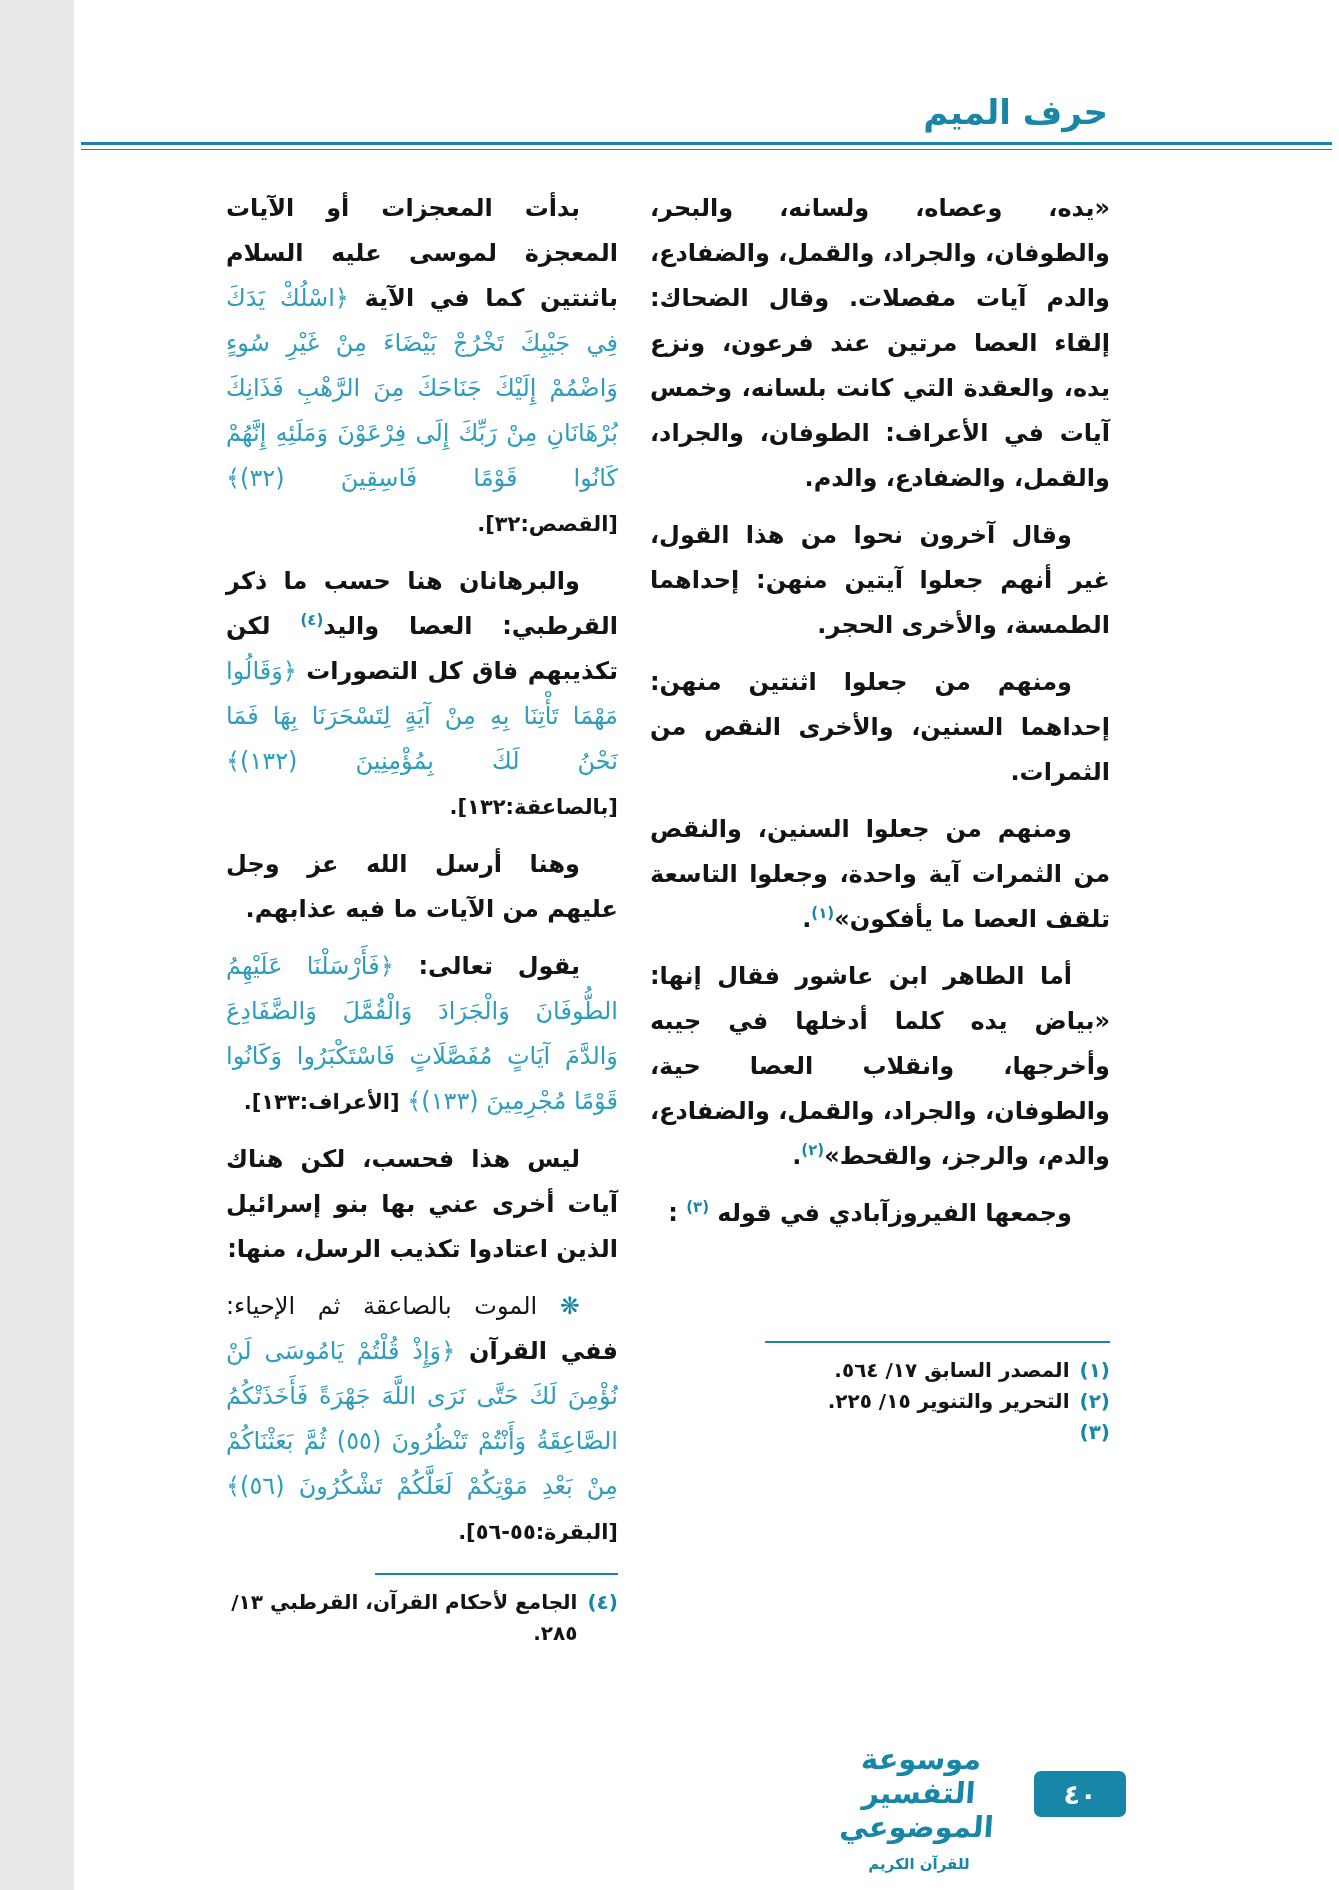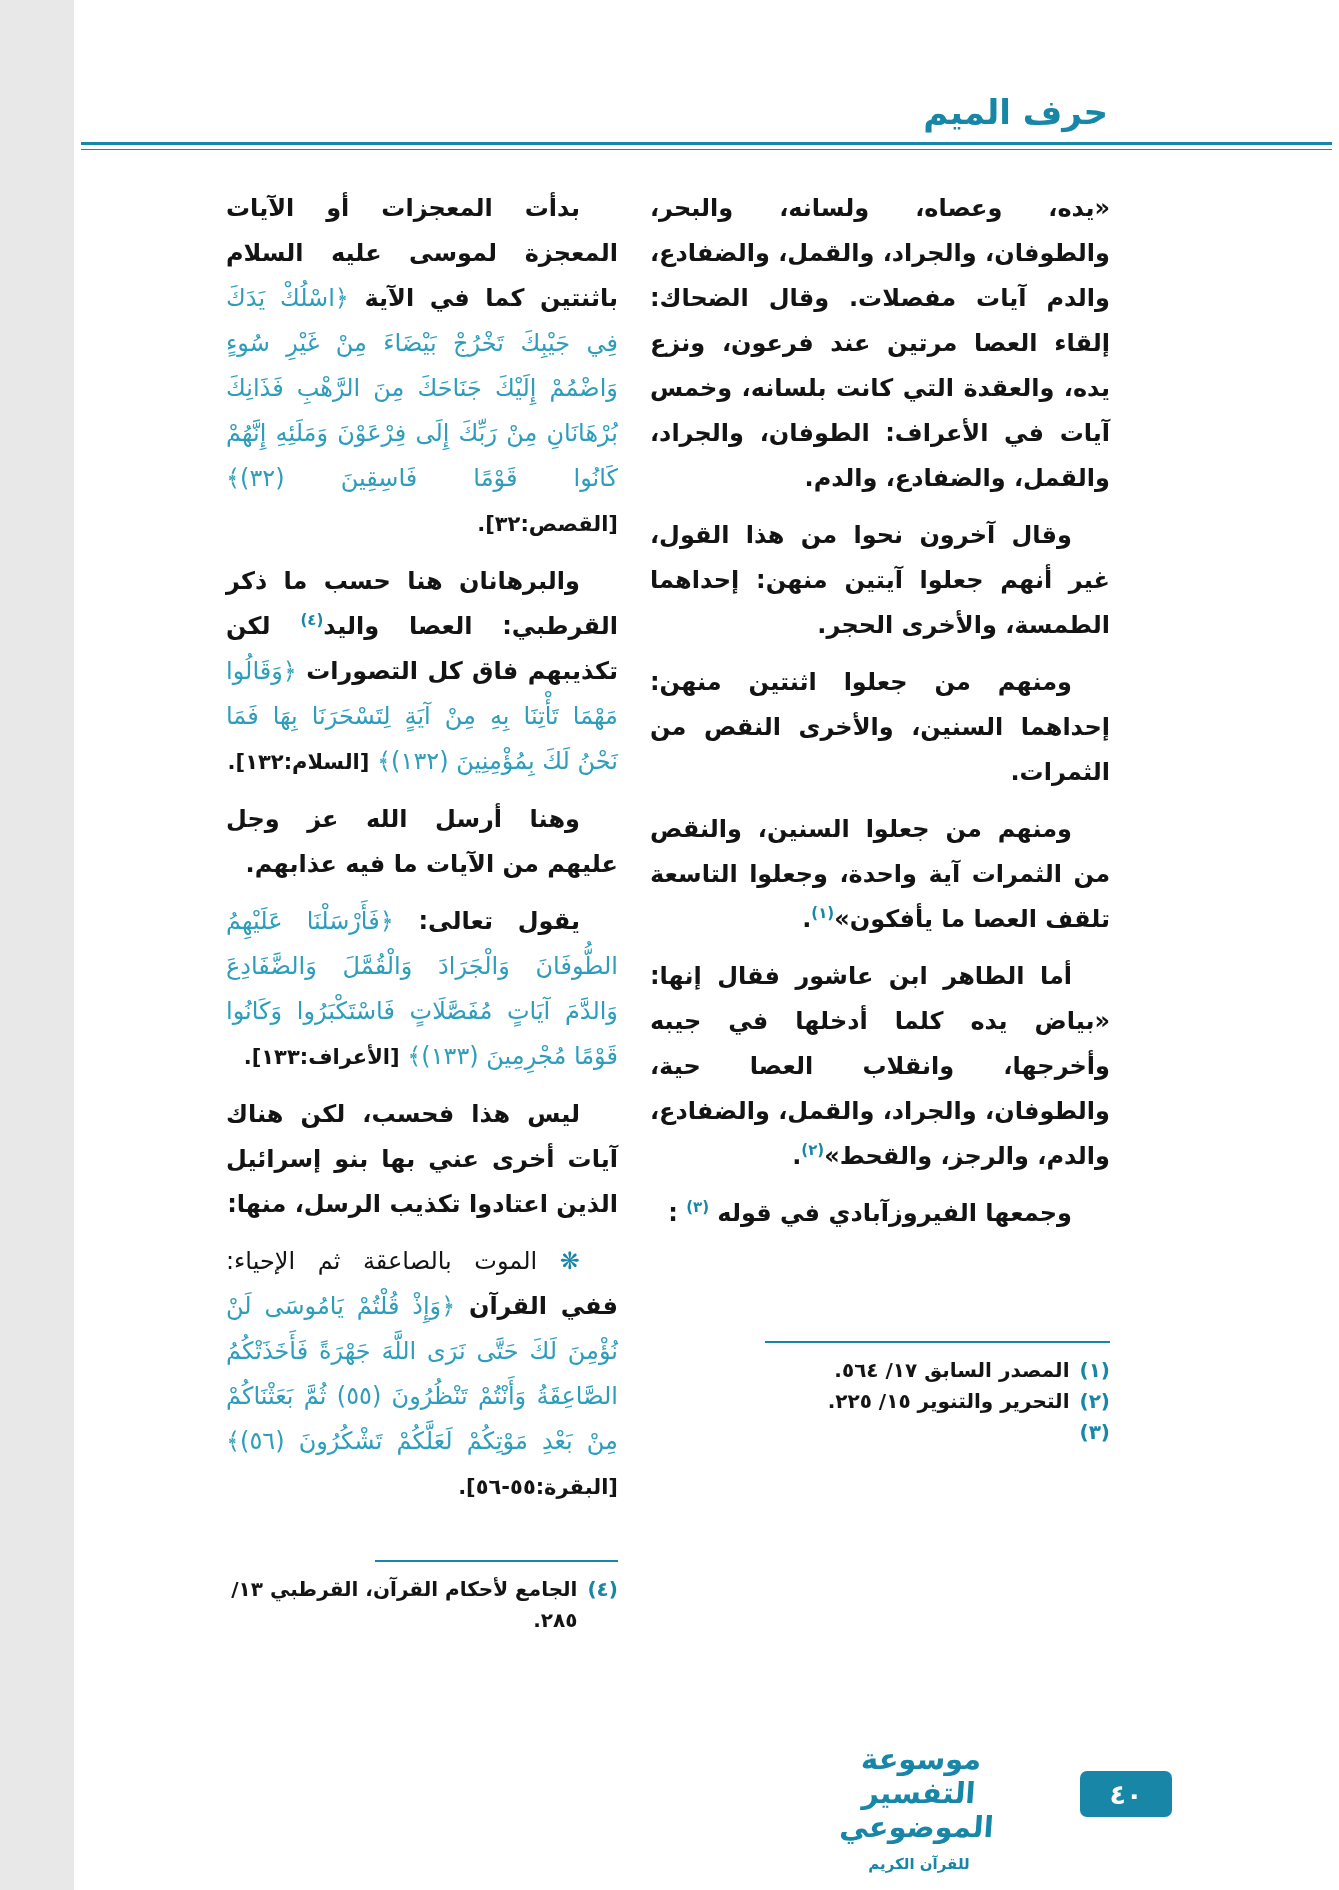--- a/index.html
+++ b/index.html
@@ -39,21 +39,20 @@
   
   .columns{
     display:flex;
     gap:32px;
     padding:36px 229px 0 152px;
   }
   .column{
     display:flex;
     flex-direction:column;
     height:1262px;
-    gap:32px;
   }
   .col-right{width:500px;}
   .col-left{width:426px;}
   .paragraphs{width:100%;}
   .para{
     font-size:24px;
     line-height:45px;
     font-weight:bold;
     text-align:justify;
     margin-bottom:12px;
@@ -124,21 +123,21 @@
     font-weight:bold;
     transform:skewX(-4deg);
   }
   .logo-sub{
     font-size:15px;
     margin-top:11px;
     font-weight:bold;
   }
   .page-number{
     position:absolute;
-    left:1006px;top:1771px;
+    left:960px;top:1771px;
     width:92px;height:46px;
     background:var(--accent);
     color:#ffffff;
     display:flex;align-items:center;justify-content:center;
     font-size:27px;
     font-weight:bold;
     border-radius:7px;
   }
 </style>
 </head>
@@ -176,21 +175,21 @@
             <div class="footnote">
               <span class="fn-num">(٣)</span>
             </div>
           </div>
       </div>
     </section>
 
     <section class="column col-left">
       <div class="paragraphs">
           <p class="para indent"><span class="seg-text">بدأت المعجزات أو الآيات المعجزة لموسى عليه السلام باثنتين كما في الآية </span><span class="seg-quran">﴿اسْلُكْ يَدَكَ فِي جَيْبِكَ تَخْرُجْ بَيْضَاءَ مِنْ غَيْرِ سُوءٍ وَاضْمُمْ إِلَيْكَ جَنَاحَكَ مِنَ الرَّهْبِ فَذَانِكَ بُرْهَانَانِ مِنْ رَبِّكَ إِلَى فِرْعَوْنَ وَمَلَئِهِ إِنَّهُمْ كَانُوا قَوْمًا فَاسِقِينَ (٣٢)﴾ </span><span class="seg-ref">[القصص:٣٢].</span></p>
-          <p class="para indent"><span class="seg-text">والبرهانان هنا حسب ما ذكر القرطبي: العصا واليد</span><span class="seg-marker">(٤)</span><span class="seg-text"> لكن تكذيبهم فاق كل التصورات </span><span class="seg-quran">﴿وَقَالُوا مَهْمَا تَأْتِنَا بِهِ مِنْ آيَةٍ لِتَسْحَرَنَا بِهَا فَمَا نَحْنُ لَكَ بِمُؤْمِنِينَ (١٣٢)﴾ </span><span class="seg-ref">[السلام:١٣٢].</span></p>
+          <p class="para indent"><span class="seg-text">والبرهانان هنا حسب ما ذكر القرطبي: العصا واليد</span><span class="seg-marker">(٤)</span><span class="seg-text"> لكن تكذيبهم فاق كل التصورات </span><span class="seg-quran">﴿وَقَالُوا مَهْمَا تَأْتِنَا بِهِ مِنْ آيَةٍ لِتَسْحَرَنَا بِهَا فَمَا نَحْنُ لَكَ بِمُؤْمِنِينَ (١٣٢)﴾ </span><span class="seg-ref">[بالصاعقة:١٣٢].</span></p>
           <p class="para indent"><span class="seg-text">وهنا أرسل الله عز وجل عليهم من الآيات ما فيه عذابهم.</span></p>
           <p class="para indent"><span class="seg-text">يقول تعالى: </span><span class="seg-quran">﴿فَأَرْسَلْنَا عَلَيْهِمُ الطُّوفَانَ وَالْجَرَادَ وَالْقُمَّلَ وَالضَّفَادِعَ وَالدَّمَ آيَاتٍ مُفَصَّلَاتٍ فَاسْتَكْبَرُوا وَكَانُوا قَوْمًا مُجْرِمِينَ (١٣٣)﴾ </span><span class="seg-ref">[الأعراف:١٣٣].</span></p>
           <p class="para indent"><span class="seg-text">ليس هذا فحسب، لكن هناك آيات أخرى عني بها بنو إسرائيل الذين اعتادوا تكذيب الرسل، منها:</span></p>
           <p class="para indent"><span class="seg-bullet">❋ </span><span class="seg-bold">الموت بالصاعقة ثم الإحياء:</span><span class="seg-text"> ففي القرآن </span><span class="seg-quran">﴿وَإِذْ قُلْتُمْ يَامُوسَى لَنْ نُؤْمِنَ لَكَ حَتَّى نَرَى اللَّهَ جَهْرَةً فَأَخَذَتْكُمُ الصَّاعِقَةُ وَأَنْتُمْ تَنْظُرُونَ (٥٥) ثُمَّ بَعَثْنَاكُمْ مِنْ بَعْدِ مَوْتِكُمْ لَعَلَّكُمْ تَشْكُرُونَ (٥٦)﴾ </span><span class="seg-ref">[البقرة:٥٥-٥٦].</span></p>
         </div>
       <div class="fn-area">
         <div class="fn-rule fn-rule-left"></div>
         <div class="footnotes">
             <div class="footnote">
               <span class="fn-num">(٤)</span>

